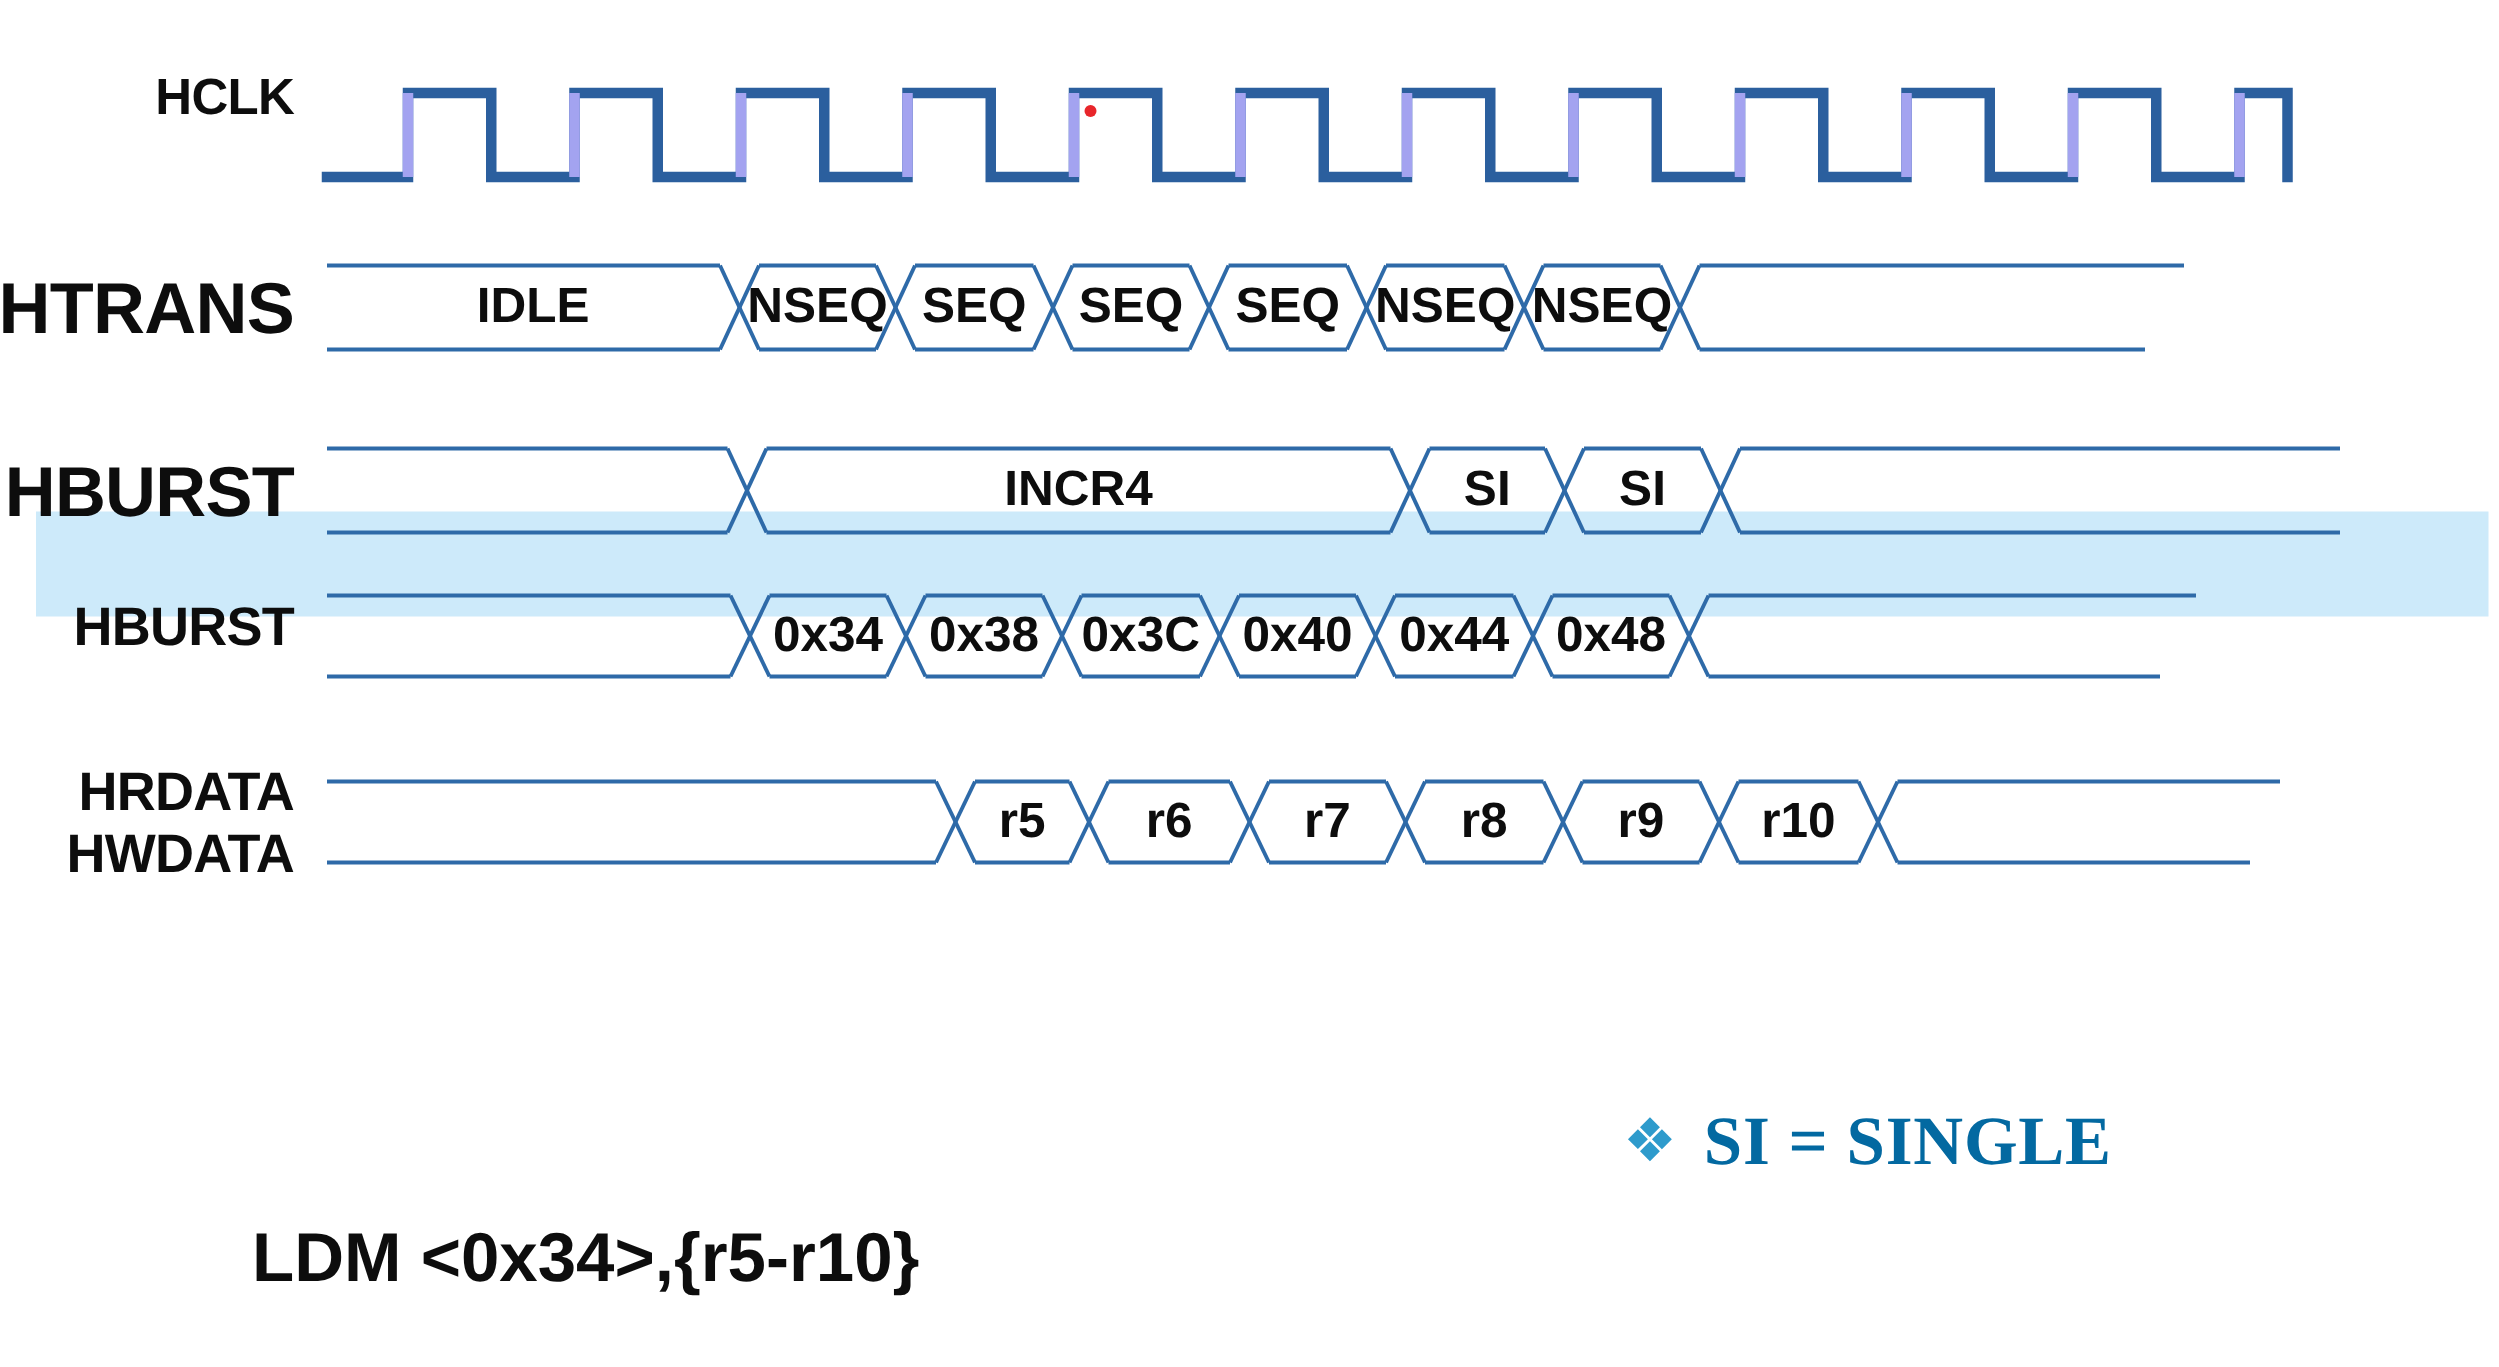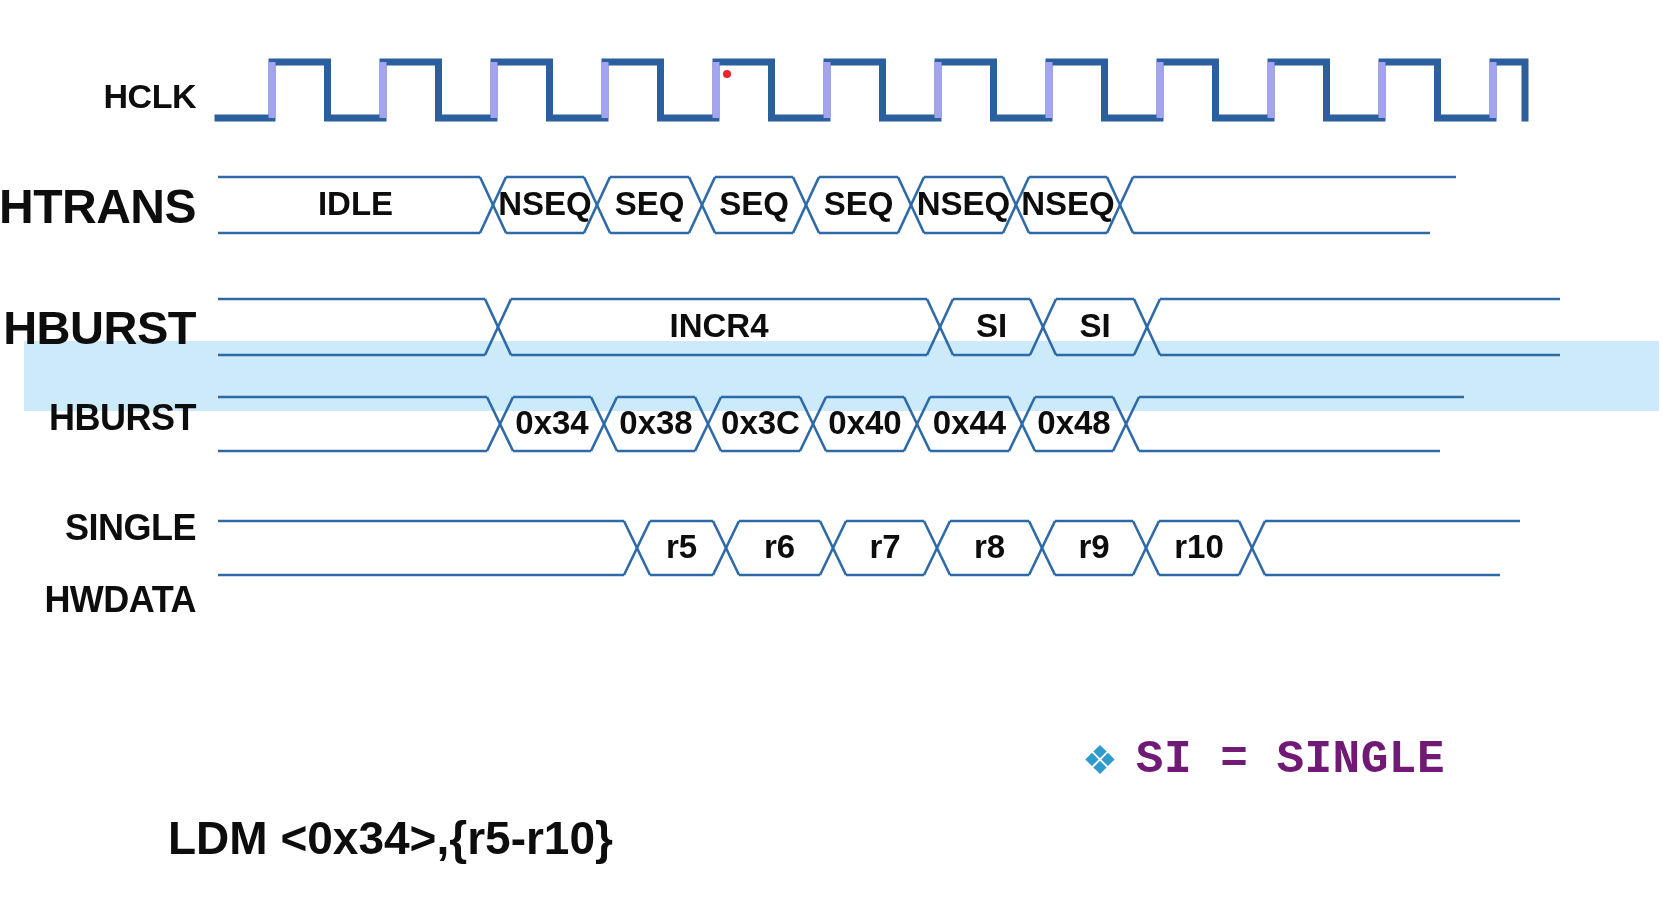--- a/index.html
+++ b/index.html
@@ -44,24 +44,24 @@
     align-items: center;
     gap: 18px;
     white-space: nowrap;
   }
   .legend-bullet {
     font-size: 40px;
     line-height: 1;
     color: #2e9bcc;
   }
   .legend-text {
-    font-family: Liberation Mono, monospace;
+    font-family: Liberation Serif, serif;
     font-weight: bold;
     font-size: 46px;
-    color: #701a75;
+    color: #0369a1;
     letter-spacing: 0.5px;
   }
   .bus-text {
     font-weight: bold;
     fill: #0d0d0d;
     font-family: "Liberation Sans", sans-serif;
     text-anchor: middle;
     dominant-baseline: middle;
   }
 </style>
@@ -228,26 +228,26 @@
           <line x1="1265" y1="521" x2="1520" y2="521" stroke="#2e6aa8" stroke-width="2.6"></line>
           <line x1="1265" y1="575" x2="1500" y2="575" stroke="#2e6aa8" stroke-width="2.6"></line>
         </g>
       </g>
     <g id="marker-layer">
         <circle cx="727" cy="74" r="4" fill="#e8262b"></circle>
       </g>
   </svg>
 
   <div id="labels-layer">
-      <div class="sig-label" style="font-size: 34px; right: 1470px; top: 77px; margin-left: 48px;">HCLK</div>
+      <div class="sig-label" style="font-size: 34px; right: 1470px; top: 46px; margin-left: 48px;">HCLK</div>
       <div class="sig-label" style="font-size: 48px; right: 1470px; top: 179.08px; margin-left: 41px;">HTRANS</div>
       <div class="sig-label" style="font-size: 47px; right: 1470px; top: 300.08px;">HBURST</div>
       <div class="sig-label" style="font-size: 36px; right: 1470px; top: 397.08px;">HBURST</div>
-      <div class="sig-label" style="font-size: 36px; right: 1470px; top: 507.08px;">SINGLE</div>
-      <div class="sig-label" style="font-size: 36px; right: 1470px; top: 579px;">HWDATA</div>
+      <div class="sig-label" style="font-size: 36px; right: 1470px; top: 507.08px;">HRDATA</div>
+      <div class="sig-label" style="font-size: 36px; right: 1470px; top: 548px;">HWDATA</div>
     </div>
 
   <div class="bottom-note" id="instruction-note" style="left: 168px; top: 793px; font-size: 46px; margin-top: 18px;">LDM &lt;0x34&gt;,{r5-r10}</div>
 
   <div class="legend-row" id="legend-row" style="left: 1082px; top: 734px;">
     <span class="legend-bullet" id="legend-bullet">❖</span>
     <span class="legend-text" id="legend-text">SI = SINGLE</span>
   </div>
 
 </div>

